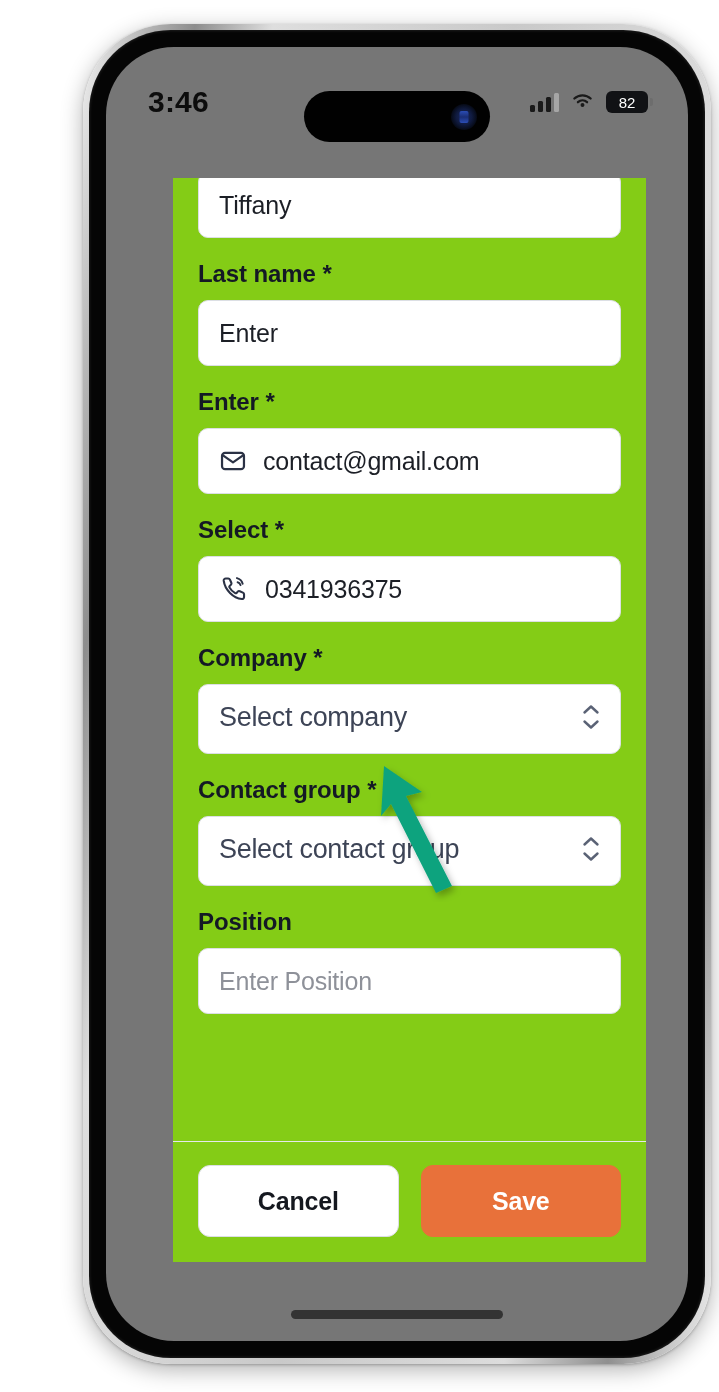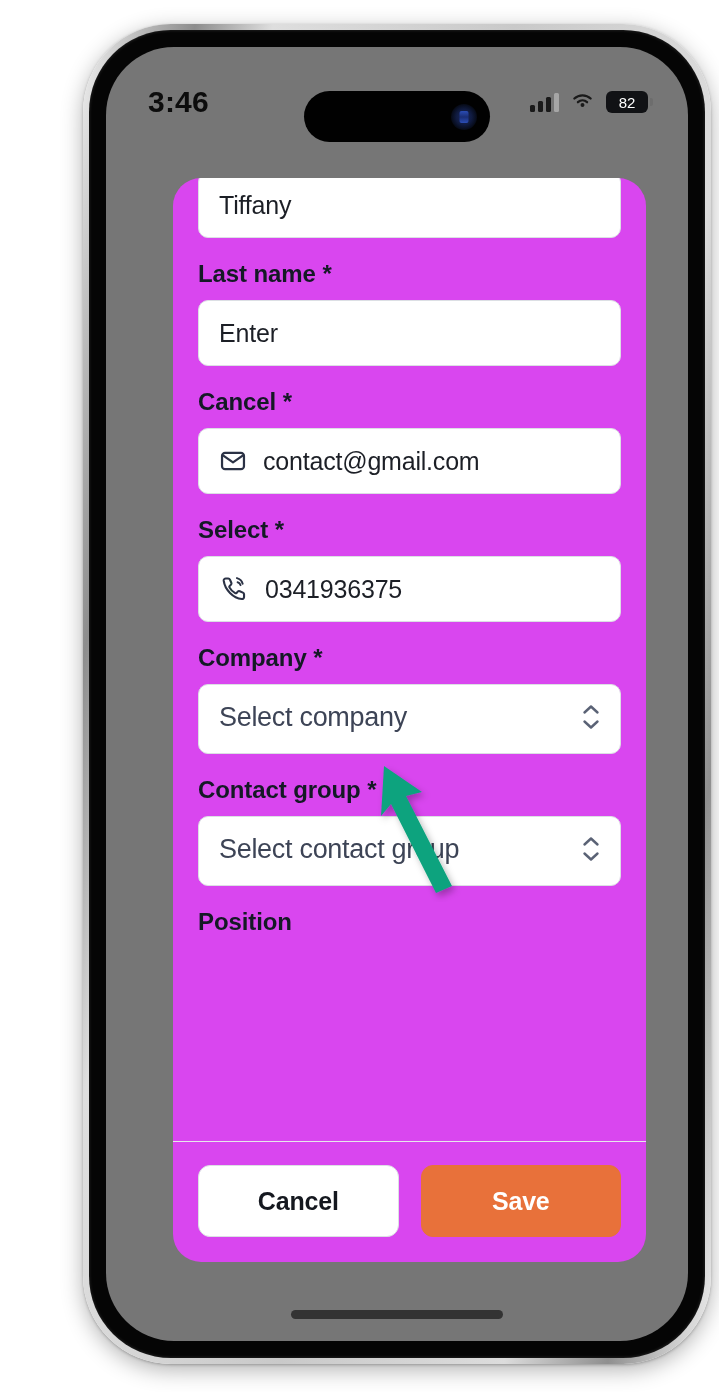--- a/index.html
+++ b/index.html
@@ -147,25 +147,24 @@
     opacity: .85;
   }
 
   
   .modal-card {
     position: absolute;
     left: 67px;
     top: 131px;
     width: 473px;
     height: 1084px;
-    background: #d946ef;
+    background: #84cc16;
     display: flex;
     flex-direction: column;
     overflow: hidden;
-    border-radius: 28px;
   }
 
   .modal-body {
     flex: 1;
     padding: 0 25px 20px 25px;
     overflow: hidden;
   }
 
   
   .field { margin-bottom: 0; }
@@ -335,21 +334,21 @@
             </div>
 
             <div class="field">
               <div class="field-label">Last name *</div>
               <div class="input-box">
                 <span class="input-text">Enter</span>
               </div>
             </div>
 
             <div class="field">
-              <div class="field-label">Cancel *</div>
+              <div class="field-label">Enter *</div>
               <div class="input-box">
                 <span class="input-icon">
                   <svg width="28" height="28" viewBox="0 0 24 24" fill="none">
                     <rect x="2.6" y="5" width="18.8" height="14" rx="2.6" stroke="#2b3245" stroke-width="1.9"></rect>
                     <path d="M3.4 7.2l8.6 6 8.6-6" stroke="#2b3245" stroke-width="1.9" stroke-linecap="round" stroke-linejoin="round"></path>
                   </svg>
                 </span>
                 <span class="input-text">contact@gmail.com</span>
               </div>
             </div>
@@ -393,20 +392,23 @@
                   </svg>
                   <svg width="18" height="11" viewBox="0 0 18 11" fill="none">
                     <path d="M2.5 2.5L9 8.5l6.5-6" stroke="#5a6275" stroke-width="2.4" stroke-linecap="round" stroke-linejoin="round"></path>
                   </svg>
                 </span>
               </div>
             </div>
 
             <div class="field">
               <div class="field-label">Position</div>
+              <div class="input-box">
+                <span class="input-text placeholder">Enter Position</span>
+              </div>
             </div>
 
           </div>
 
           <div class="modal-footer">
             <div class="btn btn-cancel">Cancel</div>
             <div class="btn btn-save">Save</div>
           </div>
 
         </div>

